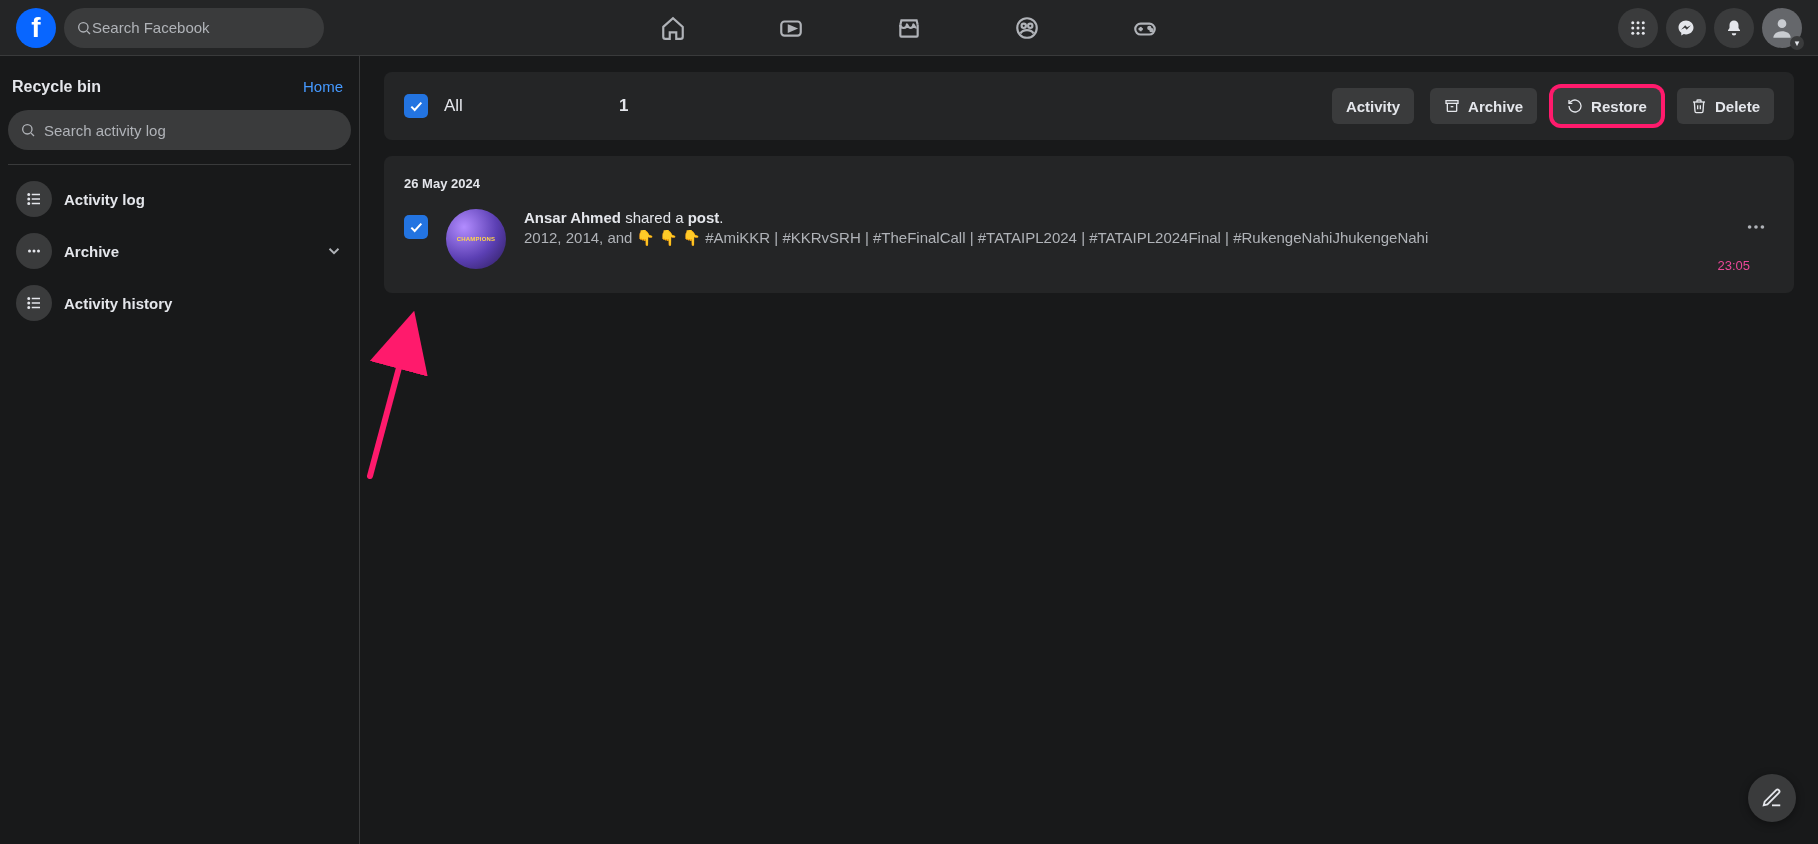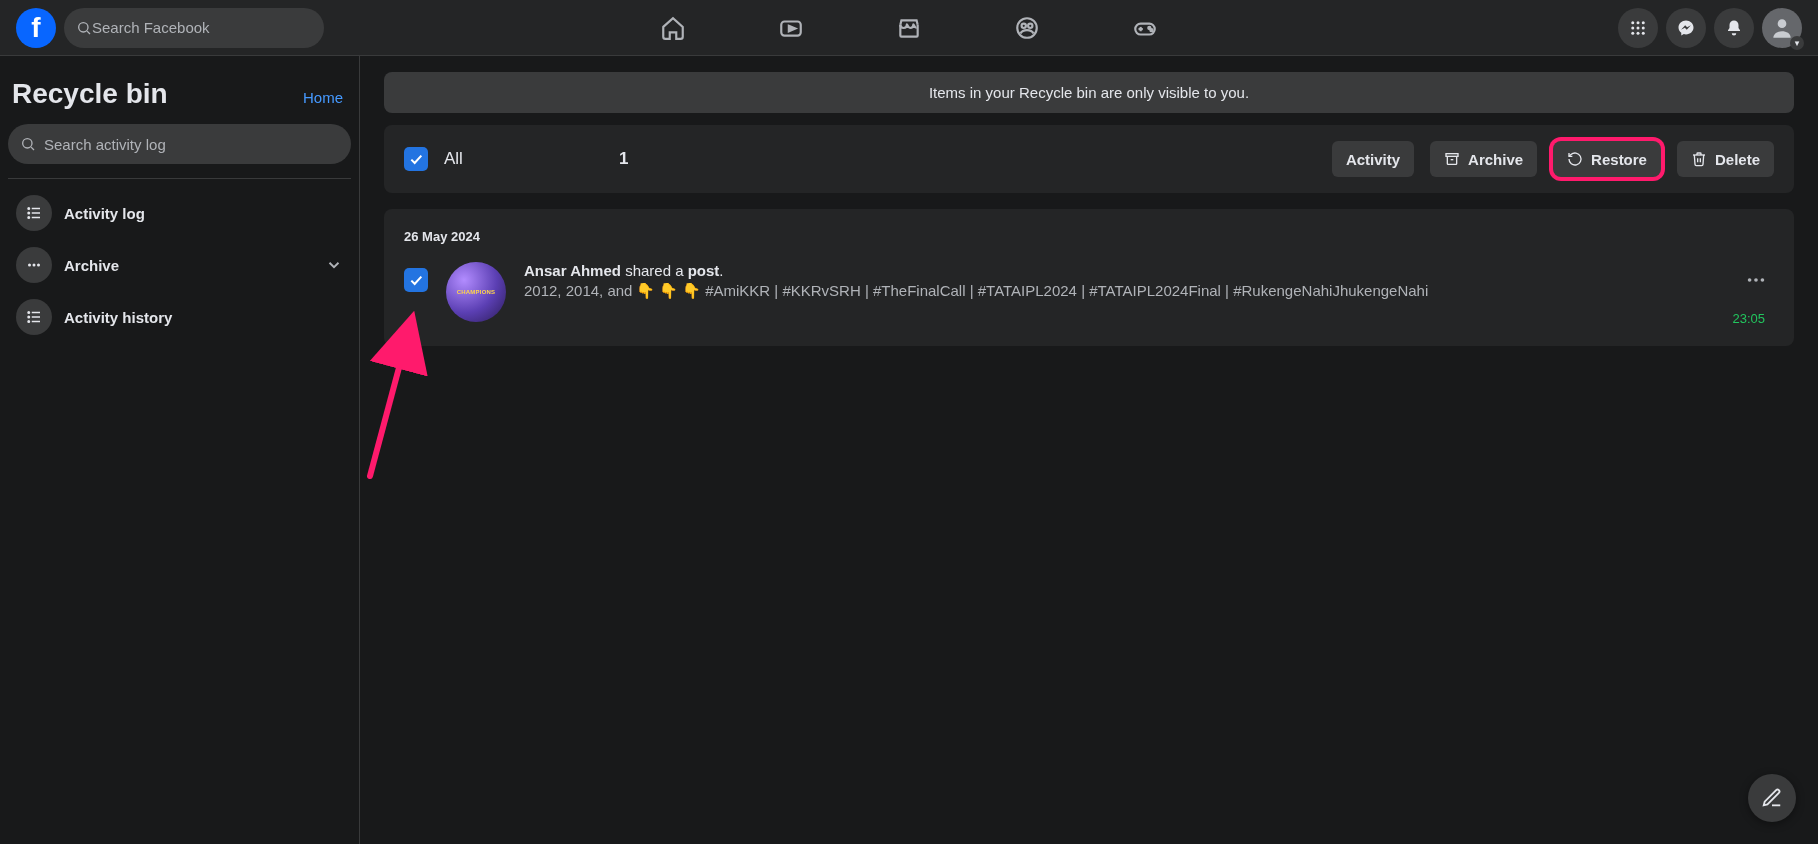--- a/index.html
+++ b/index.html
@@ -75,21 +75,21 @@
   .sidebar {
     width: 360px;
     border-right: 1px solid #393a3b;
     background: #18191a;
     padding: 16px 8px 0 8px;
   }
   .sb-head {
     display: flex; align-items: baseline; justify-content: space-between;
     padding: 6px 8px 14px 4px;
   }
-  .sb-head h1 { font-size: 28px; font-weight: 700; }
+  .sb-head h1 { font-size: 16px; font-weight: 700; }
   .sb-head a { color: #4599ff; font-size: 15px; text-decoration: none; }
   .sb-search {
     display: flex; align-items: center; gap: 8px;
     background: #3a3b3c; border-radius: 50px;
     height: 40px; padding: 0 12px; margin: 0 0 14px 0;
   }
   .sb-search input {
     background: transparent; border: none; outline: none;
     color: #fef9c3; font-size: 15px; width: 100%;
   }
@@ -168,22 +168,22 @@
   .entry-body .left {
     margin-top: 6px; display: flex; align-items: center; gap: 6px;
     color: #b0b3b8; font-size: 14px;
   }
   .entry .dots {
     width: 36px; height: 36px; border-radius: 50%;
     display:flex;align-items:center;justify-content:center;
     color:#b0b3b8; cursor:pointer; flex-shrink:0;
   }
   .entry .time {
-    position:absolute; right:9px; bottom:-4px;
-    font-size: 13px; color: #22c55e;
+    position:absolute; right:24px; bottom:-4px;
+    font-size: 13px; color: #ec4899;
   }
   
   .arrow-annot {
     position: absolute; pointer-events: none;
   }
   
   .fab {
     position: fixed; right: 22px; bottom: 22px;
     width: 48px; height: 48px; border-radius: 50%;
     background: #3a3b3c; display:flex;align-items:center;justify-content:center;
@@ -351,21 +351,20 @@
             <line x1="9" y1="12" x2="20" y2="12"></line>
             <circle cx="5" cy="18" r="1"></circle>
             <line x1="9" y1="18" x2="20" y2="18"></line>
           </svg>
       </div>
       <span class="label">Activity history</span>
     </div>
   </aside>
 
   <main class="main" style="position:relative;">
-    <div class="banner">Items in your Recycle bin are only visible to you.</div>
 
     <div class="action-bar">
       <div class="checkbox">
         <svg width="16" height="16" viewBox="0 0 24 24" fill="none" stroke="#fff" stroke-width="3">
             <polyline points="5 13 10 18 20 7"></polyline>
           </svg>
       </div>
       <span style="font-size:17px;font-weight:400;">All</span>
       <span class="count">1</span>
       <div class="spacer"></div>

